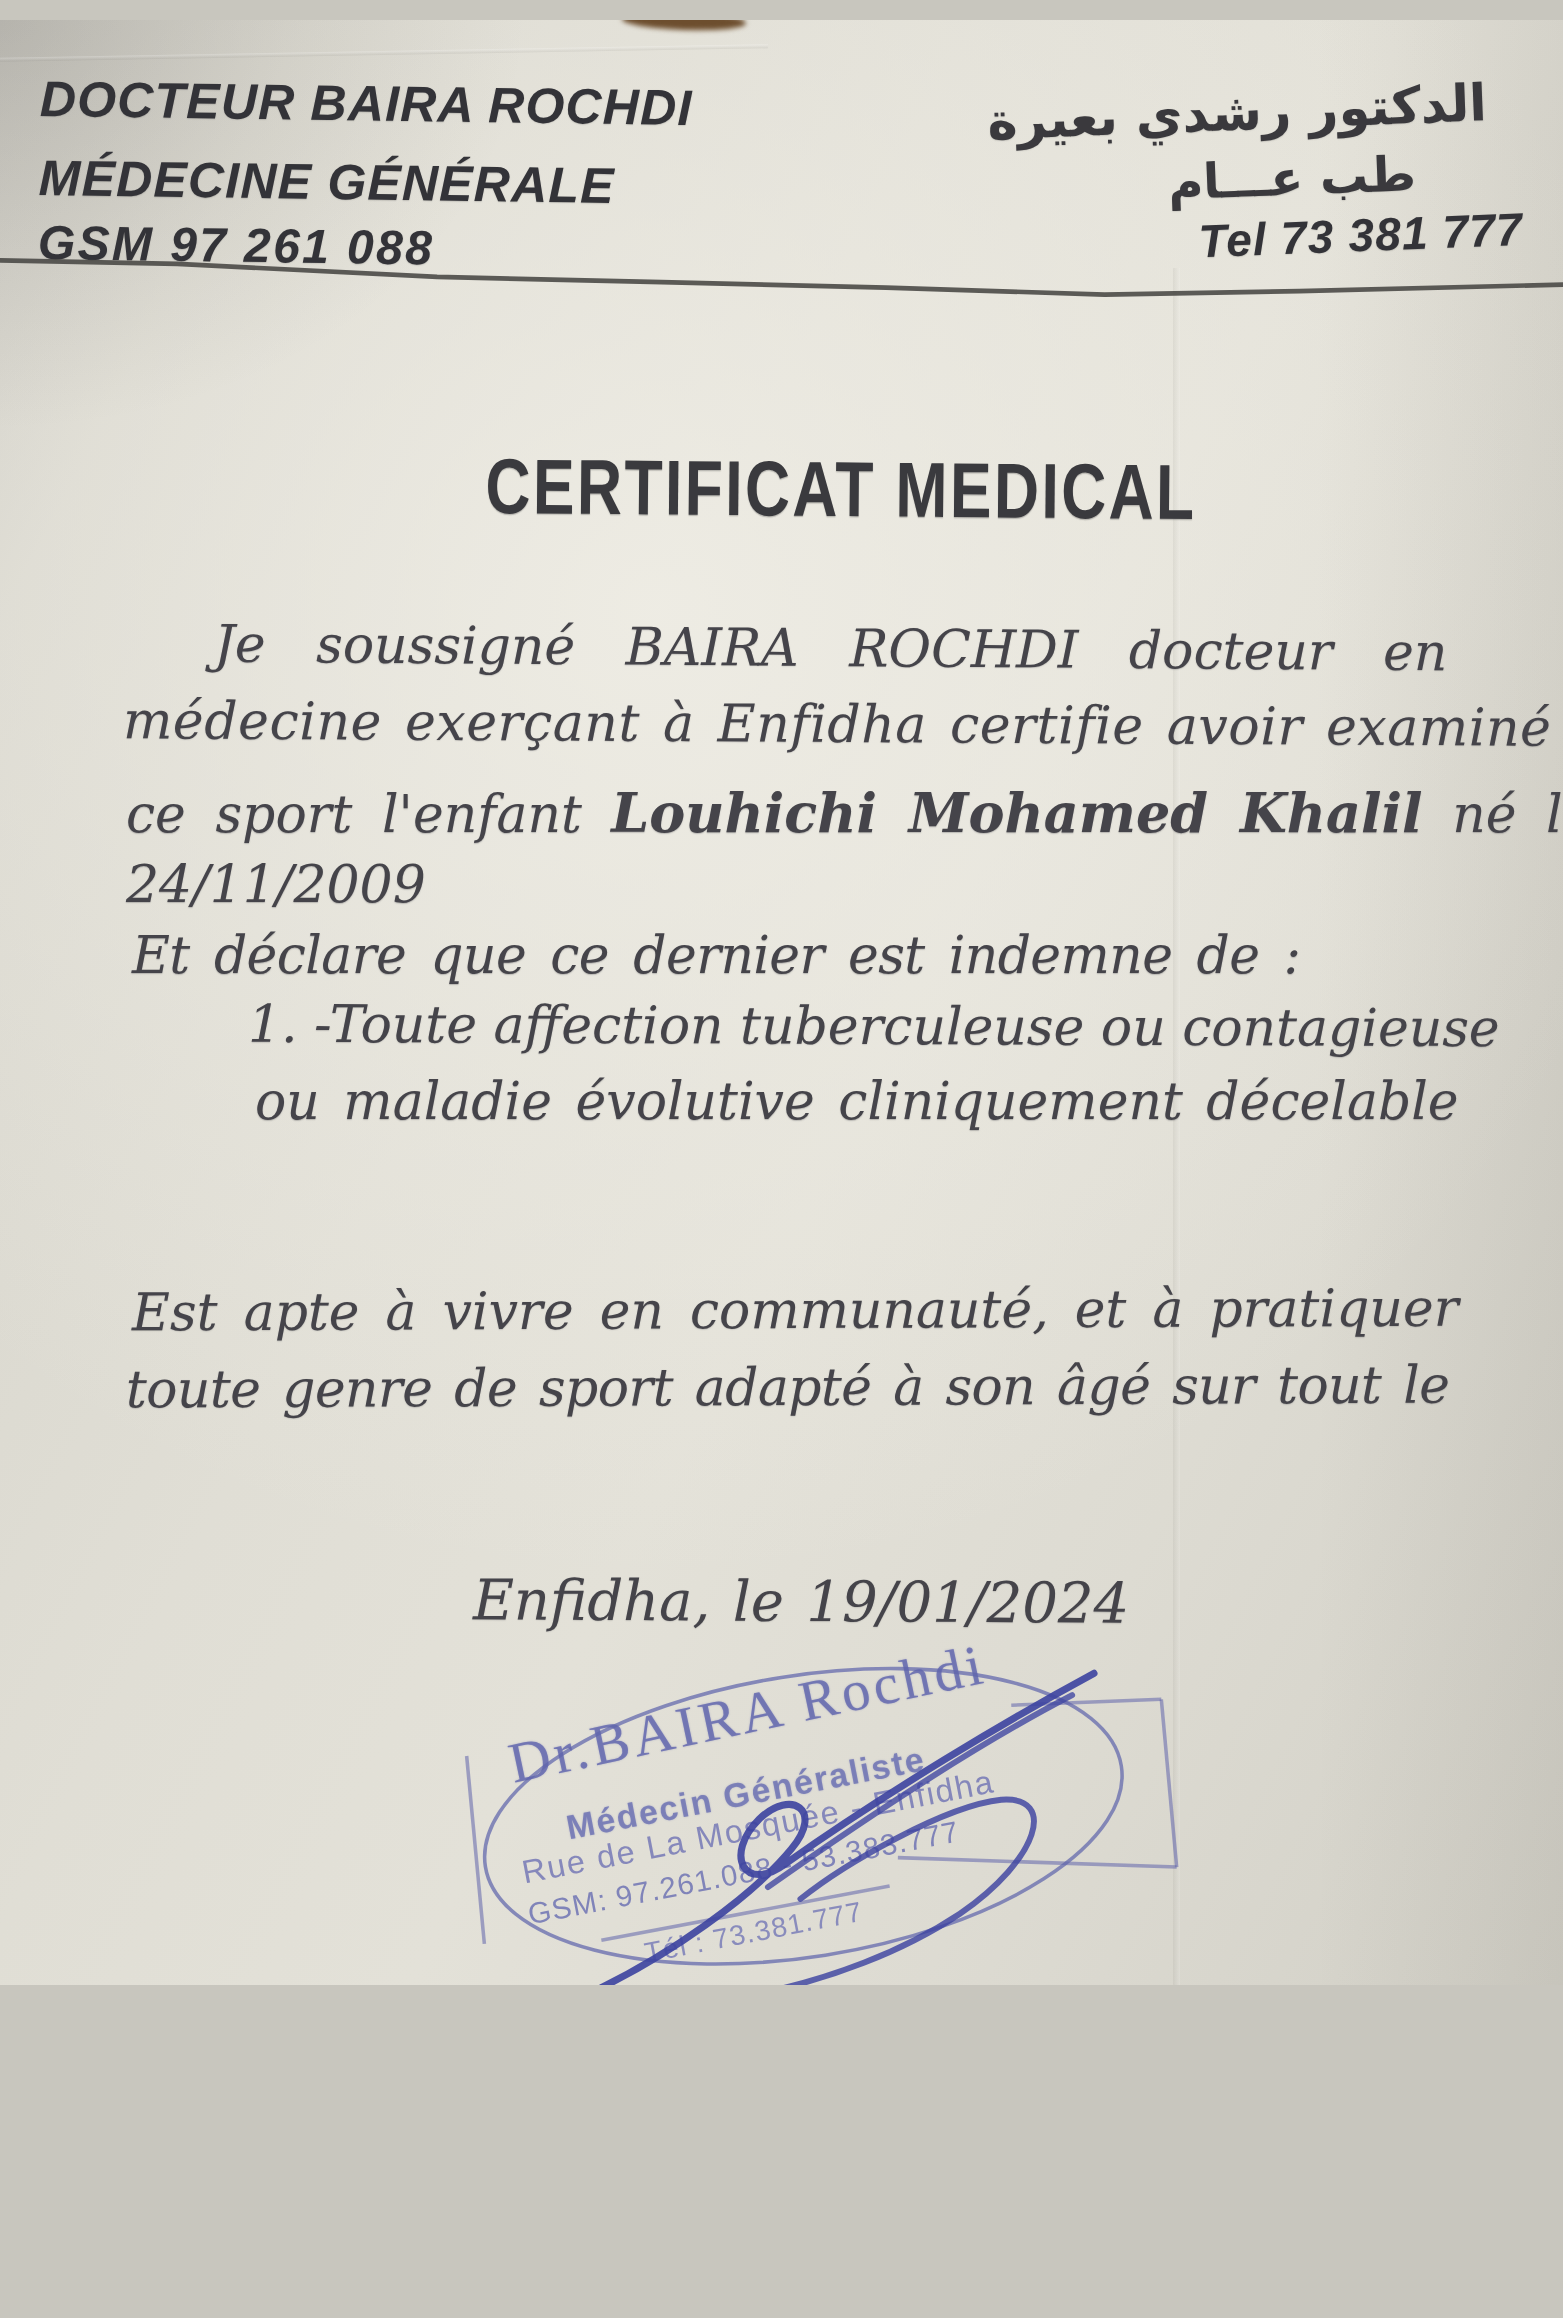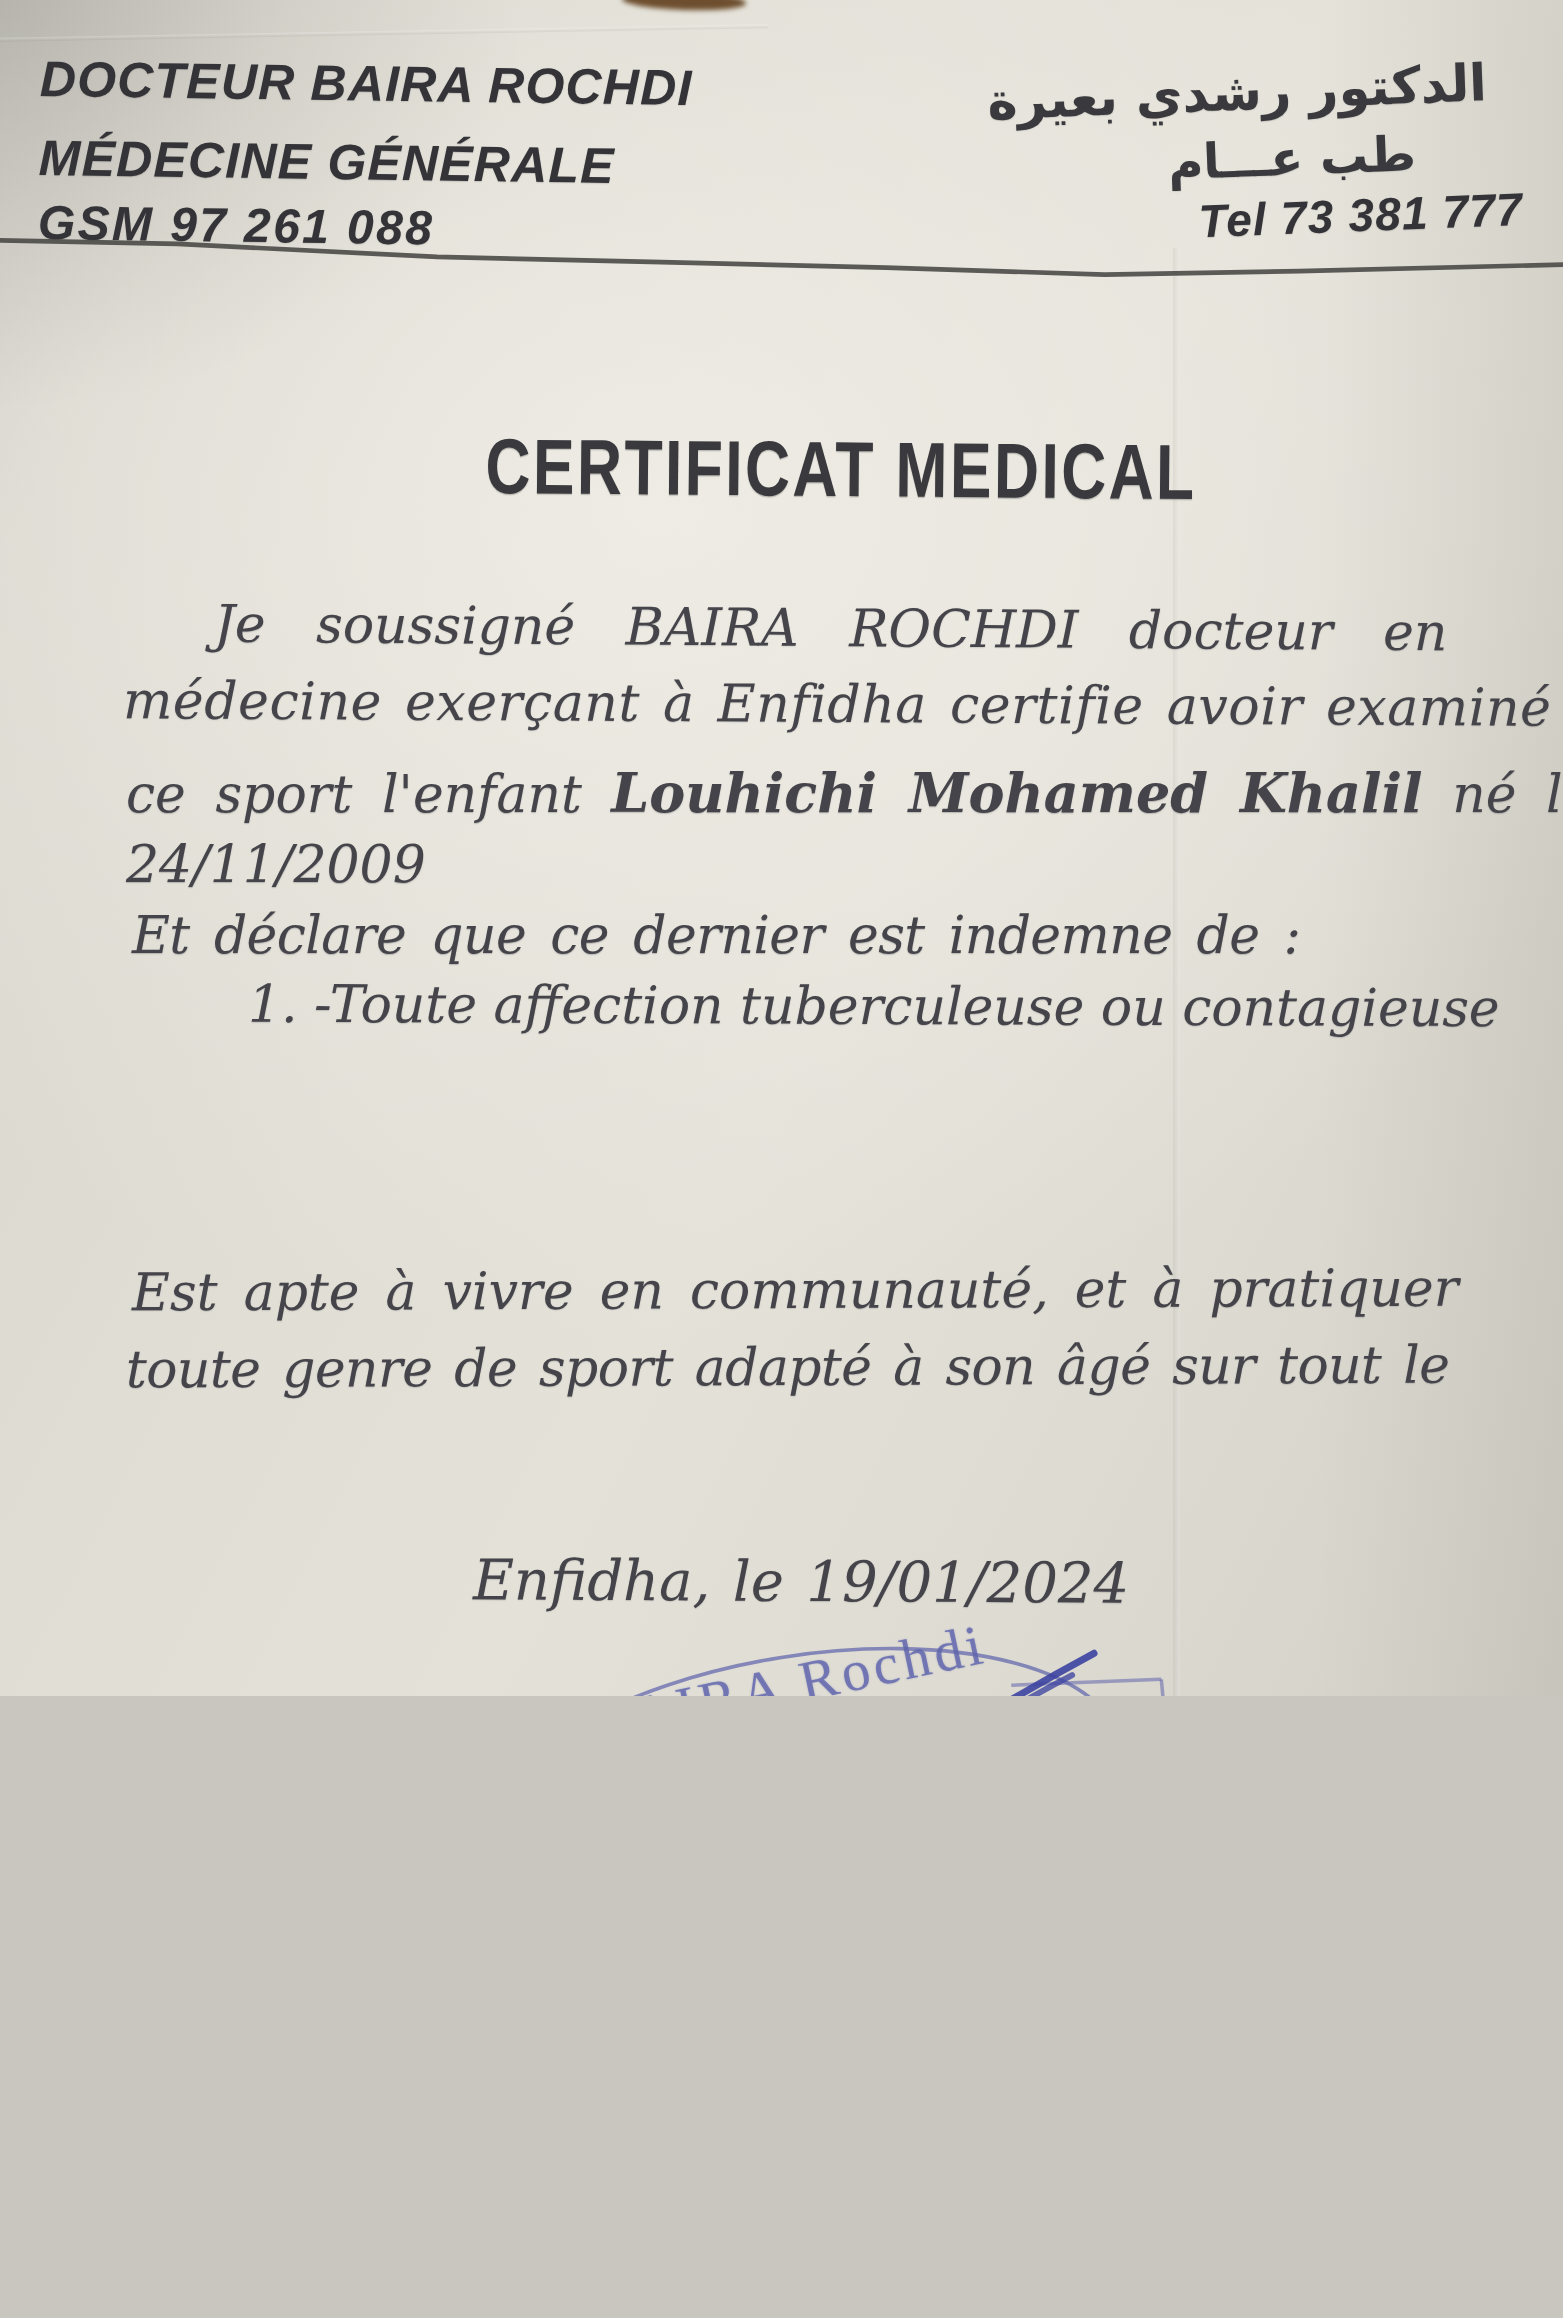--- a/index.html
+++ b/index.html
@@ -1,18 +1,18 @@
 <!DOCTYPE html>
 <html style="font-size:9.5px"><head>
 <meta charset="utf-8">
 <style>
   html,body{margin:0;padding:0;}
   body{width:1563px;height:2319px;position:relative;overflow:hidden;
        font-family:"Liberation Serif", serif;background:#c8c6be;}
-  #photo{position:absolute;inset:0;width:1563px;height:1696px;overflow:hidden;}
+  #photo{position:absolute;inset:0;width:1563px;height:1965px;overflow:hidden;margin-top:20px;}
 
   
   .paper{position:absolute;inset:0;
     background:
       radial-gradient(120% 90% at 42% 30%, rgba(240,238,230,0.85) 0%, rgba(240,238,230,0) 55%),
       linear-gradient(117deg,#c9c7c0 0%,#d8d6cd 12%,#e0ded5 38%,#e3e1d8 55%,#dddbd2 75%,#d2d0c7 100%);}
   .shade-topleft{position:absolute;left:0;top:0;width:532px;height:414px;
     background:radial-gradient(ellipse at 0% 0%, rgba(88,86,80,0.20), rgba(88,86,80,0) 70%);}
   .shade-right{position:absolute;right:0;top:0;width:248px;height:100%;
     background:linear-gradient(to right, rgba(100,96,88,0) 0%, rgba(100,96,88,0.10) 100%);}
@@ -119,20 +119,21 @@
   </div>
 
   <div class="line title">CERTIFICAT MEDICAL</div>
 
   <div class="line bodytxt b1">Je  soussigné  BAIRA  ROCHDI  docteur  en</div>
   <div class="line bodytxt b2">médecine exerçant à Enfidha  certifie avoir examiné</div>
   <div class="line bodytxt b3"><span>ce sport  l'enfant </span><span class="patient">Louhichi Mohamed Khalil</span><span> né le</span></div>
   <div class="line bodytxt b4">24/11/2009</div>
   <div class="line bodytxt b5">Et déclare que ce dernier  est indemne de :</div>
   <div class="line bodytxt b6">1.  -Toute affection tuberculeuse ou contagieuse</div>
+  <div class="line bodytxt b7">ou maladie évolutive cliniquement décelable</div>
   <div class="line bodytxt b10">Est apte à vivre en communauté, et à pratiquer</div>
   <div class="line bodytxt b11">toute genre de sport adapté à son âgé  sur tout le</div>
   <div class="line bodytxt bdate">Enfidha, le 19/01/2024</div>
 
   <div class="stamp-line st1">Dr.BAIRA Rochdi</div>
   <div class="stamp-line st2">Médecin Généraliste</div>
   <div class="stamp-line st3">Rue de La Mosquée - Enfidha</div>
   <div class="stamp-line st4">GSM: 97.261.088 - 53.383.777</div>
   <div class="stamp-line st5">Tél : 73.381.777</div>
 

